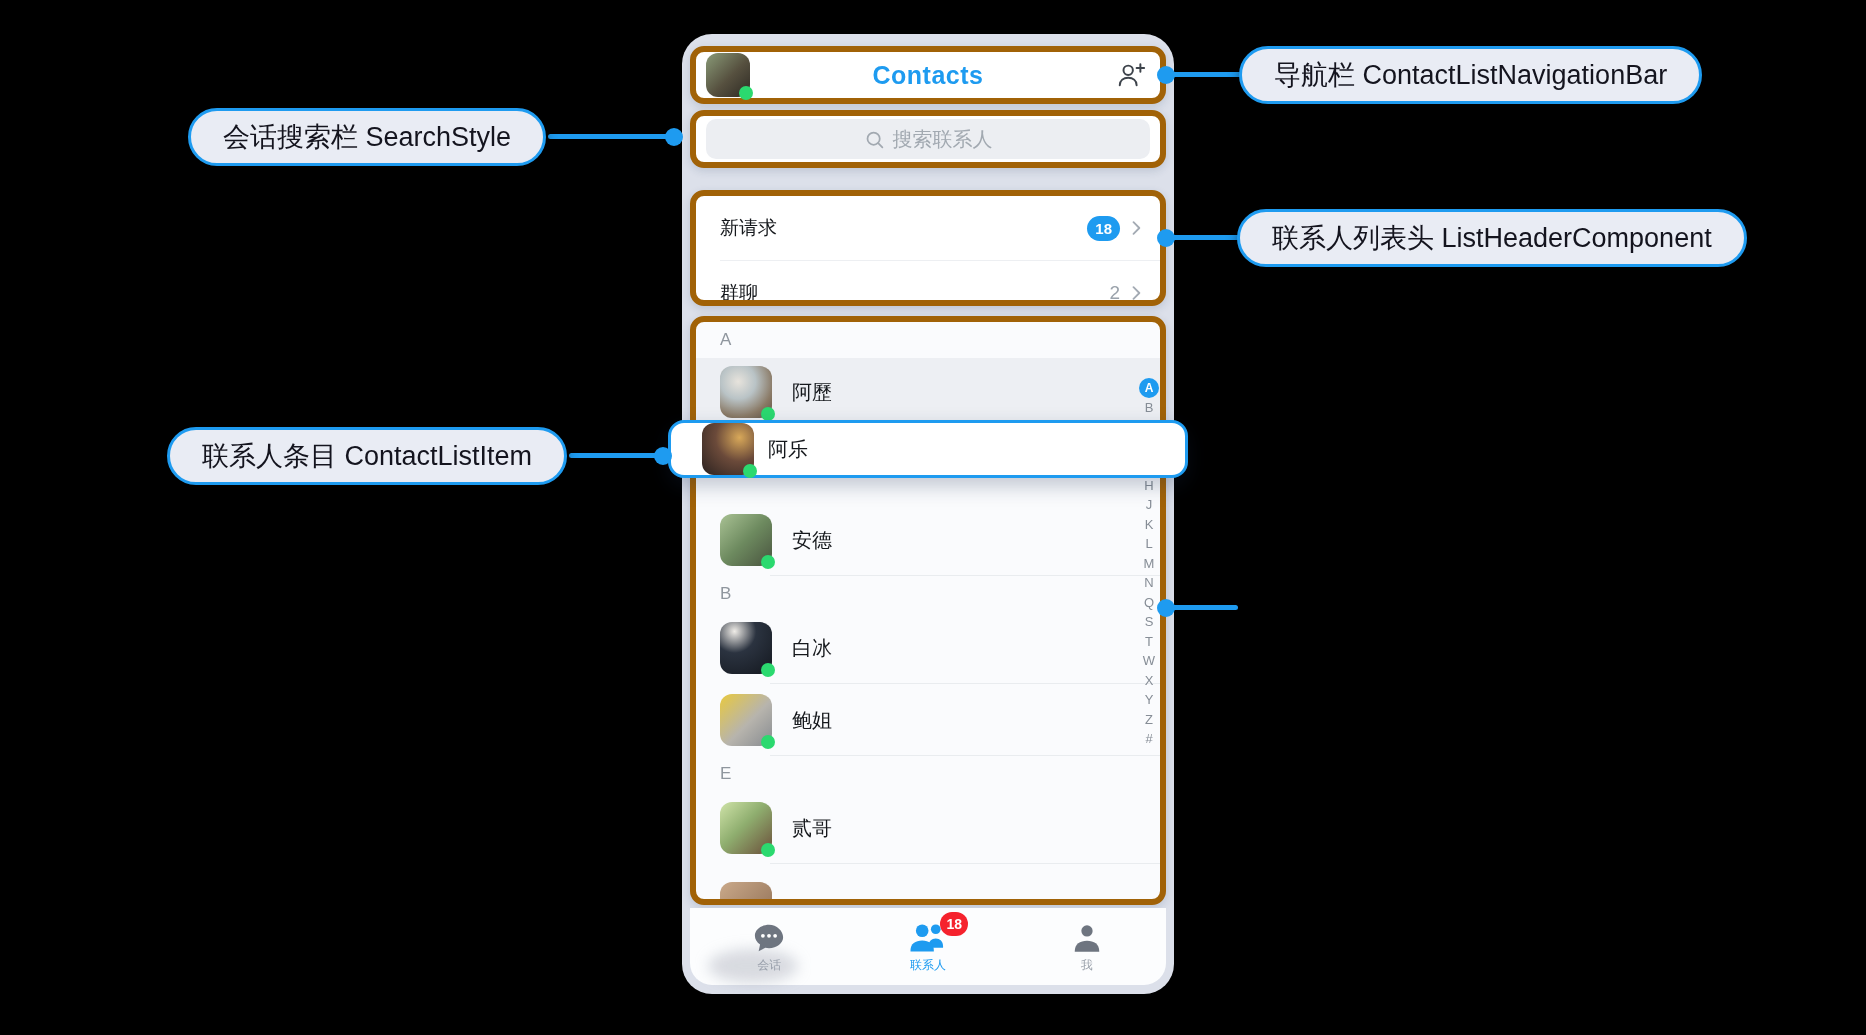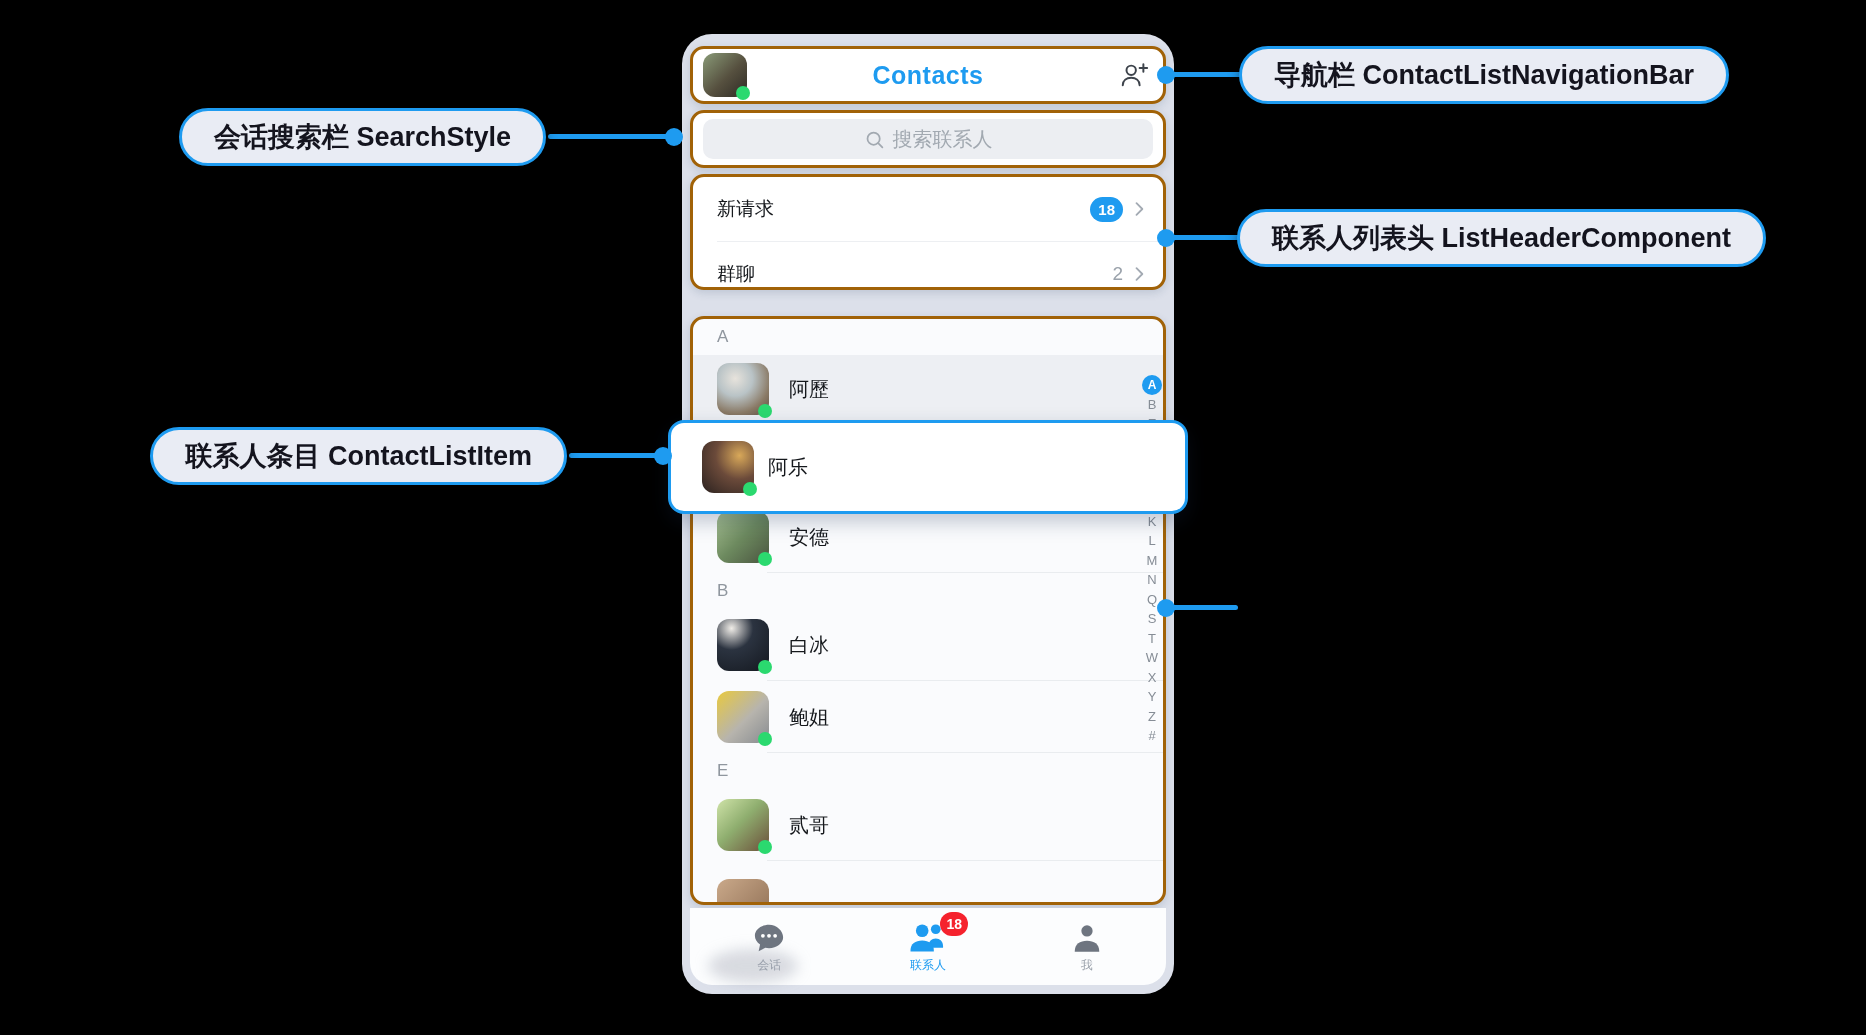--- a/index.html
+++ b/index.html
@@ -4,40 +4,40 @@
 <style>
   * { margin:0; padding:0; box-sizing:border-box; }
   html,body { background:#000; }
   body { font-family:"Liberation Sans","DejaVu Sans",sans-serif; }
   .canvas { position:relative; width:1866px; height:1035px; background:#000; overflow:hidden; }
 
   
   .phone { position:absolute; left:682px; top:34px; width:492px; height:960px;
            background:#dce0ea; border-radius:30px; box-shadow:0 14px 40px rgba(0,0,0,.55); }
   .card { position:absolute; left:8px; right:8px; background:#fff;
-          border:3px solid #a16207; border-radius:14px; box-shadow:0 3px 9px rgba(40,60,100,.16); }
+          border:6px solid #a16207; border-radius:14px; box-shadow:0 3px 9px rgba(40,60,100,.16); }
 
   
   .nav-card { top:12px; height:58px; display:flex; align-items:center; padding:0 14px 0 10px; }
   .avatar { position:relative; border-radius:12px; flex:0 0 auto; }
   .nav-avatar { width:44px; height:44px; background:linear-gradient(135deg,#8a9b78 0%,#56503f 55%,#2e2a24 100%); }
   .status-dot { position:absolute; right:-3px; bottom:-3px; width:14px; height:14px;
                 border-radius:50%; background:#2bd96f; }
   .nav-title { position:absolute; left:0; right:0; text-align:center; font-size:25px;
                font-weight:800; color:#1e9bf0; letter-spacing:.5px; }
   .nav-spacer { flex:1; }
 
   
   .search-card { top:76px; height:58px; display:flex; align-items:center; padding:0 10px; }
   .search-field { flex:1; height:40px; background:#eceef2; border-radius:10px;
                   display:flex; align-items:center; justify-content:center; gap:8px;
                   color:#a2a9b1; font-size:20px; }
 
   
-  .header-card { top:140px; height:116px; overflow:hidden; }
+  .header-card { top:156px; height:116px; overflow:hidden; }
   .hdr-row { height:64px; display:flex; align-items:center; padding:0 14px 0 24px; }
   .hdr-sep { height:1px; background:#edeff2; margin-left:24px; }
   .hdr-label { font-size:19px; color:#16191d; }
   .hdr-right { margin-left:auto; display:flex; align-items:center; gap:6px; }
   .badge-blue { min-width:30px; height:25px; padding:0 8px; border-radius:13px; background:#1e9bf0;
                 color:#fff; font-size:15px; font-weight:700; display:flex; align-items:center; justify-content:center; }
   .hdr-count { font-size:19px; color:#9aa2ab; }
 
   
   .list-card { top:282px; height:589px; background:#fafbfd; overflow:hidden; }
@@ -60,21 +60,21 @@
   .av6 { background:linear-gradient(135deg,#cfe3a8 0%,#8fae6f 45%,#6b4f3a 100%); }
   .av7 { background:linear-gradient(135deg,#caa98a 0%,#8a6a50 100%); }
 
   .index-rail { position:absolute; top:0; right:2px; width:18px; height:100%; }
   .idx-letter { position:absolute; left:0; width:18px; height:20px; text-align:center;
                 font-size:13px; line-height:20px; color:#868d96; }
   .idx-letter.active { background:#1e9bf0; color:#fff; border-radius:50%; width:20px; height:20px;
                        left:-1px; font-size:12px; font-weight:700; }
 
   
-  .popout { position:absolute; left:668px; top:420px; width:520px; height:94px; z-index:5;
+  .popout { position:absolute; left:668px; top:420px; width:520px; height:58px; z-index:5;
             background:#fff; border:3px solid #1e9bf0; border-radius:16px;
             box-shadow:0 8px 20px rgba(25,45,80,.25); display:flex; align-items:center;
             padding-left:31px; gap:14px; }
 
   
   .tab-bar { position:absolute; left:8px; right:8px; top:874px; height:77px; background:#fcfdfe;
              border-radius:0 0 22px 22px; display:flex; }
   .tab { flex:1; display:flex; flex-direction:column; align-items:center; justify-content:center; gap:3px; }
   .tab-icon { position:relative; height:34px; display:flex; align-items:flex-end; }
   .tab-label { font-size:12px; color:#9aa1ab; }
@@ -83,21 +83,21 @@
                border-radius:13px; background:#f5222d; color:#fff; font-size:14px; font-weight:700;
                display:flex; align-items:center; justify-content:center; }
   .smudge { position:absolute; left:18px; bottom:2px; width:90px; height:34px; border-radius:50%;
             background:rgba(150,156,168,.35); filter:blur(7px); }
 
   
   .connector { position:absolute; height:5px; background:#1e9bf0; border-radius:3px; z-index:6; }
   .conn-dot { position:absolute; width:18px; height:18px; border-radius:50%; background:#1e9bf0; z-index:7; }
   .callout { position:absolute; height:58px; background:#e9ecf4; border:3px solid #1e9bf0;
              border-radius:29px; display:flex; align-items:center; padding:0 32px;
-             font-size:27px; font-weight:700; color:#14141e; white-space:nowrap; z-index:8;
+             font-size:27px; font-weight:400; color:#14141e; white-space:nowrap; z-index:8;
              box-shadow:0 5px 12px rgba(0,0,0,.45); }
   .co-nav     { left:1239px; top:46px; }
   .co-search  { right:1320px; top:108px; }
   .co-header  { left:1237px; top:209px; }
   .co-item    { right:1299px; top:427px; }
   .co-section { left:1237px; top:579px; }
 
   .ln-nav     { left:1166px; top:72px;  width:82px; }
   .ln-search  { left:548px;  top:134px; width:128px; }
   .ln-header  { left:1166px; top:235px; width:82px; }

